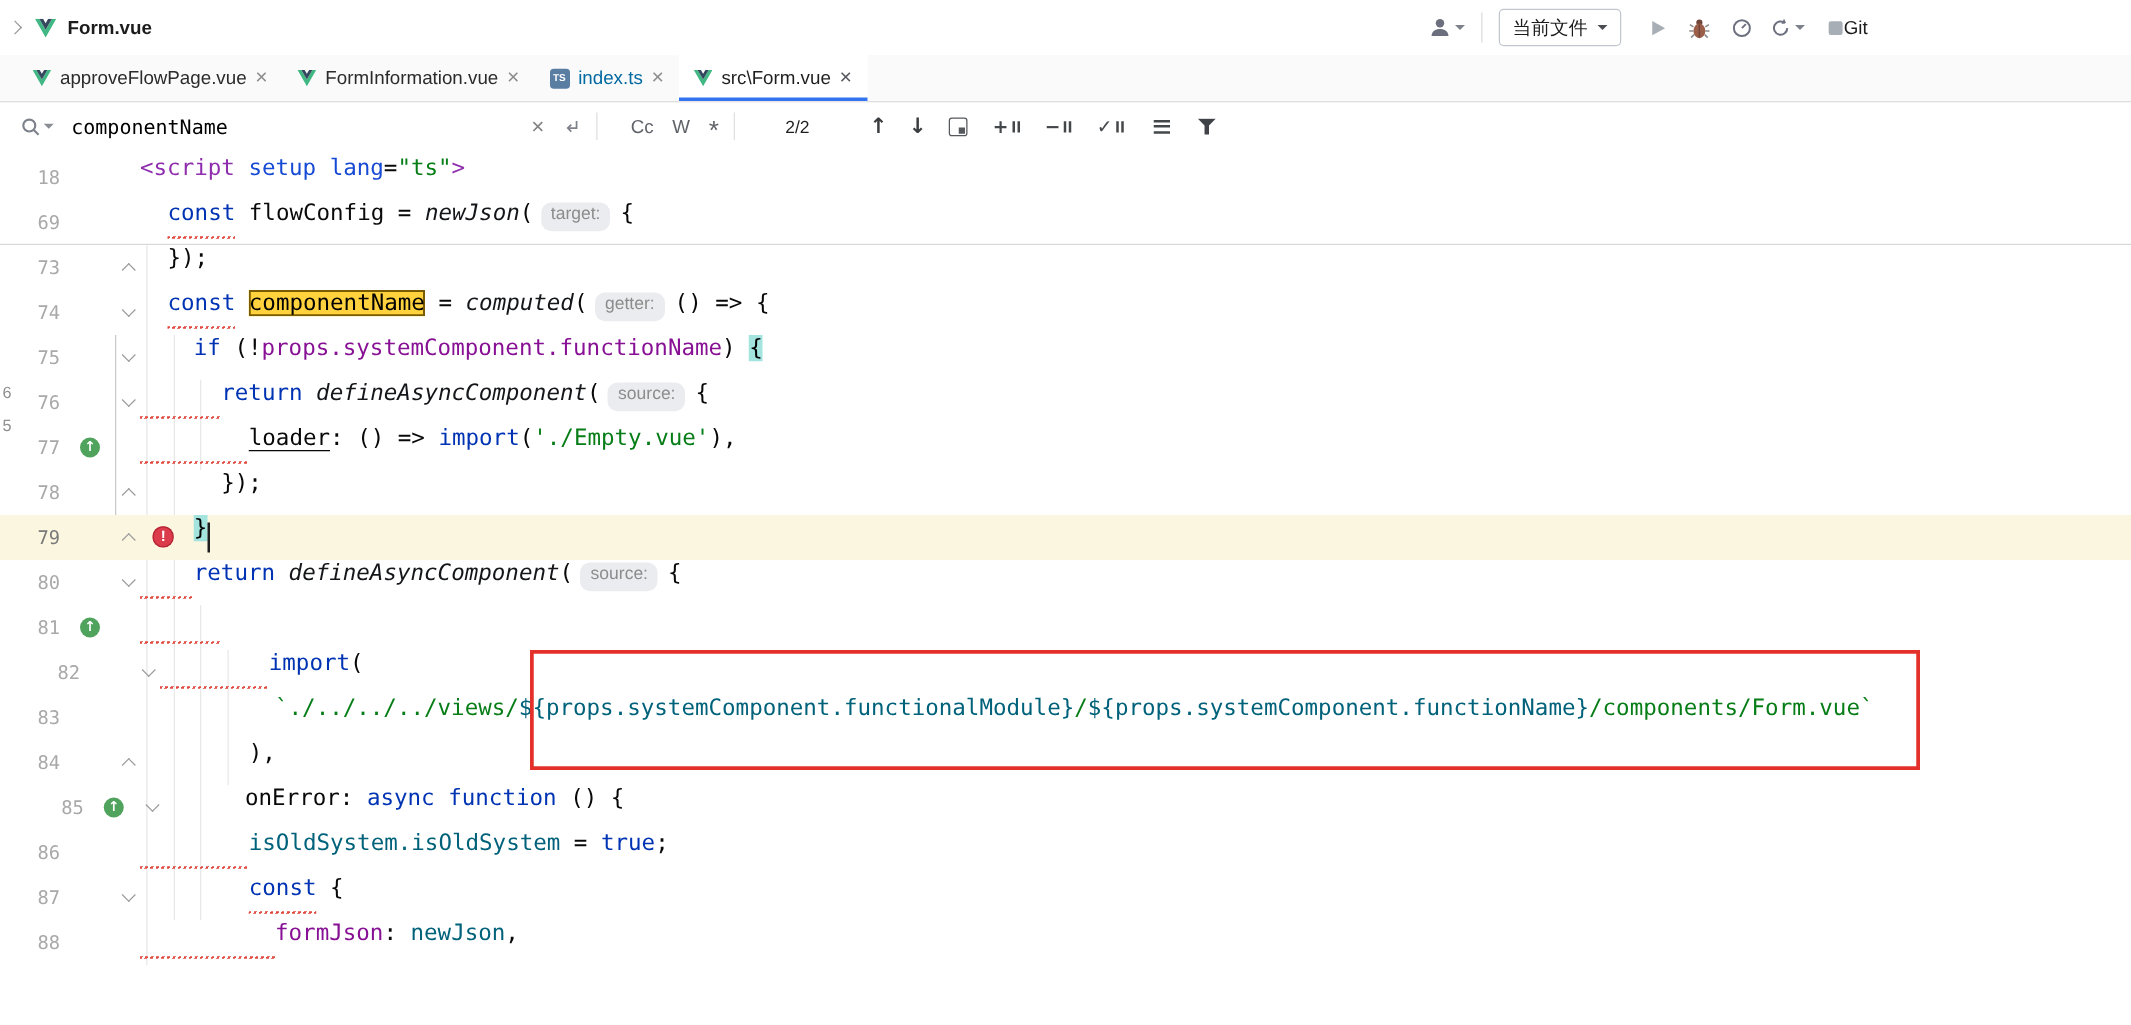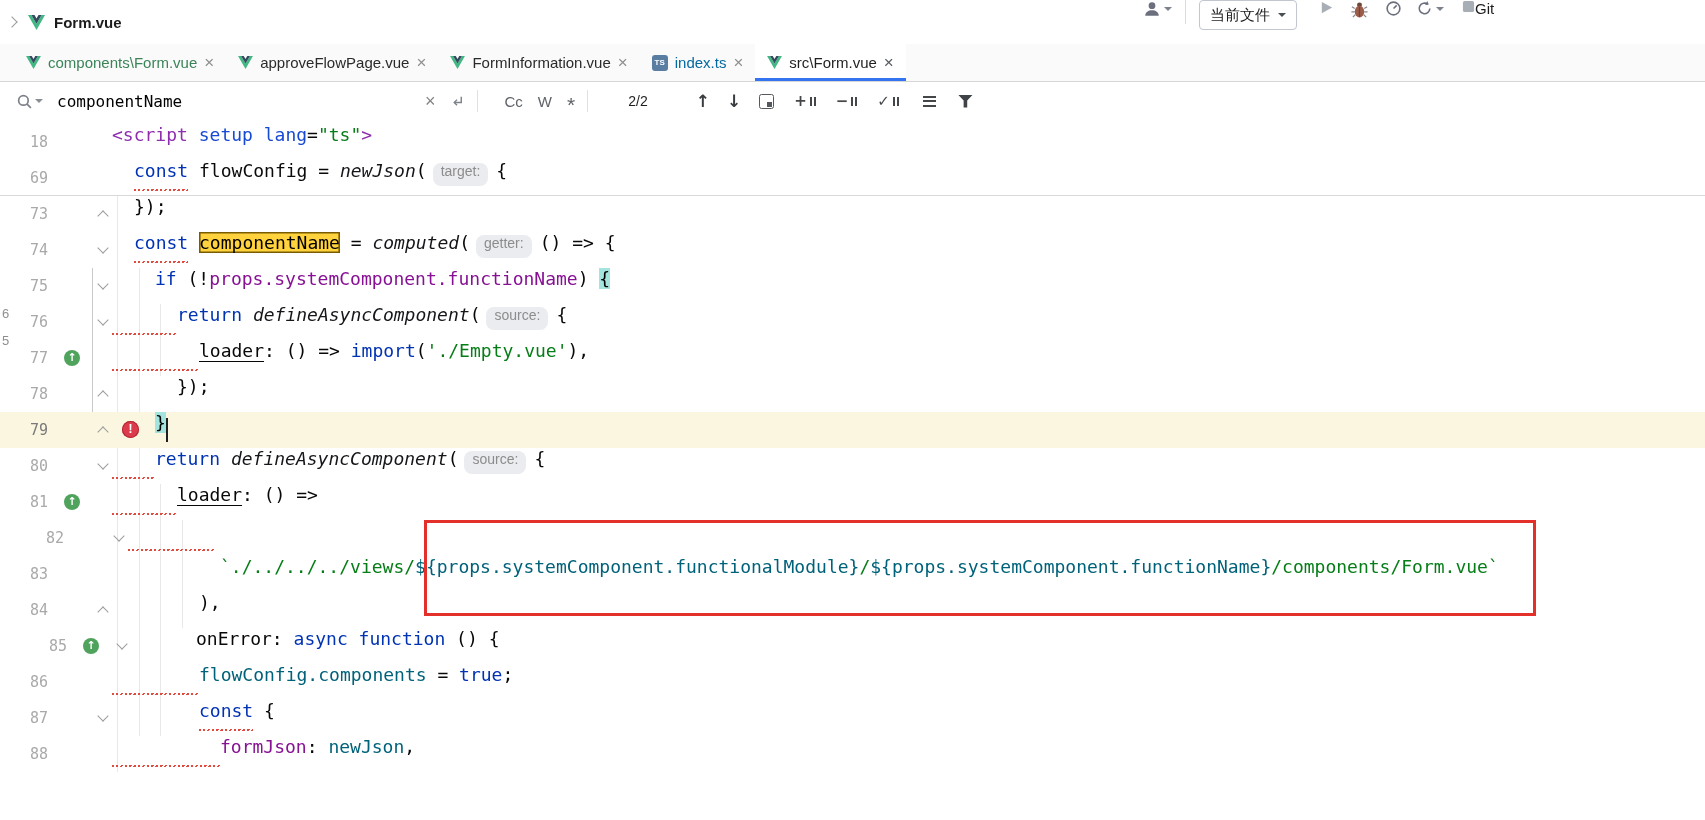--- a/index.html
+++ b/index.html
@@ -4,21 +4,21 @@
 <style>
   html,body{margin:0;padding:0;width:1705px;height:820px;overflow:hidden;background:#fff;
     font-family:"Liberation Sans",sans-serif;}
   
   .titlebar{position:absolute;top:0;left:0;width:1705px;height:44px;background:#fff;
     border-bottom:1px solid #ececec;display:flex;align-items:center;}
   .crumb-chev{width:7px;height:7px;border-right:1.6px solid #9a9a9a;border-top:1.6px solid #9a9a9a;
     transform:rotate(45deg);margin-left:8px;}
   .vue-logo{margin-left:12px;display:inline-flex;}
   .title-file{font-size:15px;font-weight:bold;color:#1c1c1c;margin-left:9px;}
-  .tb-right{position:absolute;left:1143px;top:0;height:44px;display:flex;align-items:flex-start;}
+  .tb-right{position:absolute;left:1143px;top:0;height:44px;display:flex;align-items:center;}
   .tb-btn{display:inline-flex;align-items:center;cursor:default;}
   .dd{width:0;height:0;border-left:4px solid transparent;border-right:4px solid transparent;
     border-top:4.5px solid #7d828a;margin-left:3px;display:inline-block;}
   .vsep{width:1px;height:24px;background:#dcdcdc;margin:0 13px;}
   .run-combo{height:28px;border:1px solid #c2c6cf;border-radius:4px;display:inline-flex;
     align-items:center;padding:0 10px;font-size:15px;color:#1c1c1c;background:#fff;}
   .run-combo .dd{border-top-color:#4a4d52;margin-left:8px;}
   .m16{margin-left:16px}.m14{margin-left:14px}.m18{margin-left:18px}.m22{margin-left:22px}
   .git-label{font-size:15px;color:#1c1c1c;}
   
@@ -164,30 +164,20 @@
 </div>
 
 <div class="tabbar" id="tabs">
     <div class="tab">
       <span style="display: inline-flex;">
         <svg width="15" height="13" viewBox="0 0 24 21">
           <path d="M0 0h4.8L12 12.3 19.2 0H24L12 21z" fill="#41b883"></path>
           <path d="M4.8 0h4.3L12 5 14.9 0h4.3L12 12.3z" fill="#35495e"></path>
         </svg>
       </span>
-      <span style="color: rgb(59, 132, 88);">components\Form.vue</span>
-      <span class="close"></span>
-    </div>
-    <div class="tab">
-      <span style="display: inline-flex;">
-        <svg width="15" height="13" viewBox="0 0 24 21">
-          <path d="M0 0h4.8L12 12.3 19.2 0H24L12 21z" fill="#41b883"></path>
-          <path d="M4.8 0h4.3L12 5 14.9 0h4.3L12 12.3z" fill="#35495e"></path>
-        </svg>
-      </span>
       <span style="color: rgb(43, 43, 43);">approveFlowPage.vue</span>
       <span class="close"></span>
     </div>
     <div class="tab">
       <span style="display: inline-flex;">
         <svg width="15" height="13" viewBox="0 0 24 21">
           <path d="M0 0h4.8L12 12.3 19.2 0H24L12 21z" fill="#41b883"></path>
           <path d="M4.8 0h4.3L12 5 14.9 0h4.3L12 12.3z" fill="#35495e"></path>
         </svg>
       </span>
@@ -327,46 +317,46 @@
       </div>
       <div class="row" style="top: 328px;">
         <span class="lnum">80</span>
         <span class="fold dn"></span>
         <span class="code" style="padding-left: 43px;"><span class="kw">return</span><span class="p"> </span><span class="fn">defineAsyncComponent</span><span class="p">(</span><span class="hint">source:</span><span class="p">{</span></span>
         <div class="squig" style="left: 112px; width: 43px;"></div>
       </div>
       <div class="row" style="top: 364px;">
         <span class="lnum">81</span>
         <div class="gicon"></div>
-        <span class="code" style="padding-left: 65px;"><span class="p ul">loader</span><span class="p">: () =&gt;</span></span>
         <div class="squig" style="left: 112px; width: 65px;"></div>
       </div>
       <div class="row" style="top: 400px; margin-left: 16px;">
         <span class="lnum">82</span>
         <span class="fold dn"></span>
+        <span class="code" style="padding-left: 87px;"><span class="kw">import</span><span class="p">(</span></span>
         <div class="squig" style="left: 112px; width: 87px;"></div>
       </div>
       <div class="row" style="top: 436px;">
         <span class="lnum">83</span>
         <span class="code" style="padding-left: 108px;"><span class="str">`./../../../views/</span><span class="interp">${props.systemComponent.functionalModule}</span><span class="str">/</span><span class="interp">${props.systemComponent.functionName}</span><span class="str">/components/Form.vue`</span></span>
       </div>
       <div class="row" style="top: 472px;">
         <span class="lnum">84</span>
         <span class="fold up"></span>
         <span class="code" style="padding-left: 87px;"><span class="p">),</span></span>
       </div>
       <div class="row" style="top: 508px; margin-left: 19px;">
         <span class="lnum">85</span>
         <div class="gicon"></div>
         <span class="fold dn"></span>
         <span class="code" style="padding-left: 65px;"><span class="p">onError</span><span class="p">: </span><span class="kw">async</span><span class="p"> </span><span class="kw">function</span><span class="p"> () {</span></span>
       </div>
       <div class="row" style="top: 544px;">
         <span class="lnum">86</span>
-        <span class="code" style="padding-left: 87px;"><span class="interp">flowConfig.components</span><span class="p"> = </span><span class="kw">true</span><span class="p">;</span></span>
+        <span class="code" style="padding-left: 87px;"><span class="interp">isOldSystem.isOldSystem</span><span class="p"> = </span><span class="kw">true</span><span class="p">;</span></span>
         <div class="squig" style="left: 112px; width: 87px;"></div>
       </div>
       <div class="row" style="top: 580px;">
         <span class="lnum">87</span>
         <span class="fold dn"></span>
         <span class="code" style="padding-left: 87px;"><span class="kw">const</span><span class="p"> {</span></span>
         <div class="squig" style="left: 199px; width: 54px;"></div>
       </div>
       <div class="row" style="top: 616px;">
         <span class="lnum">88</span>

